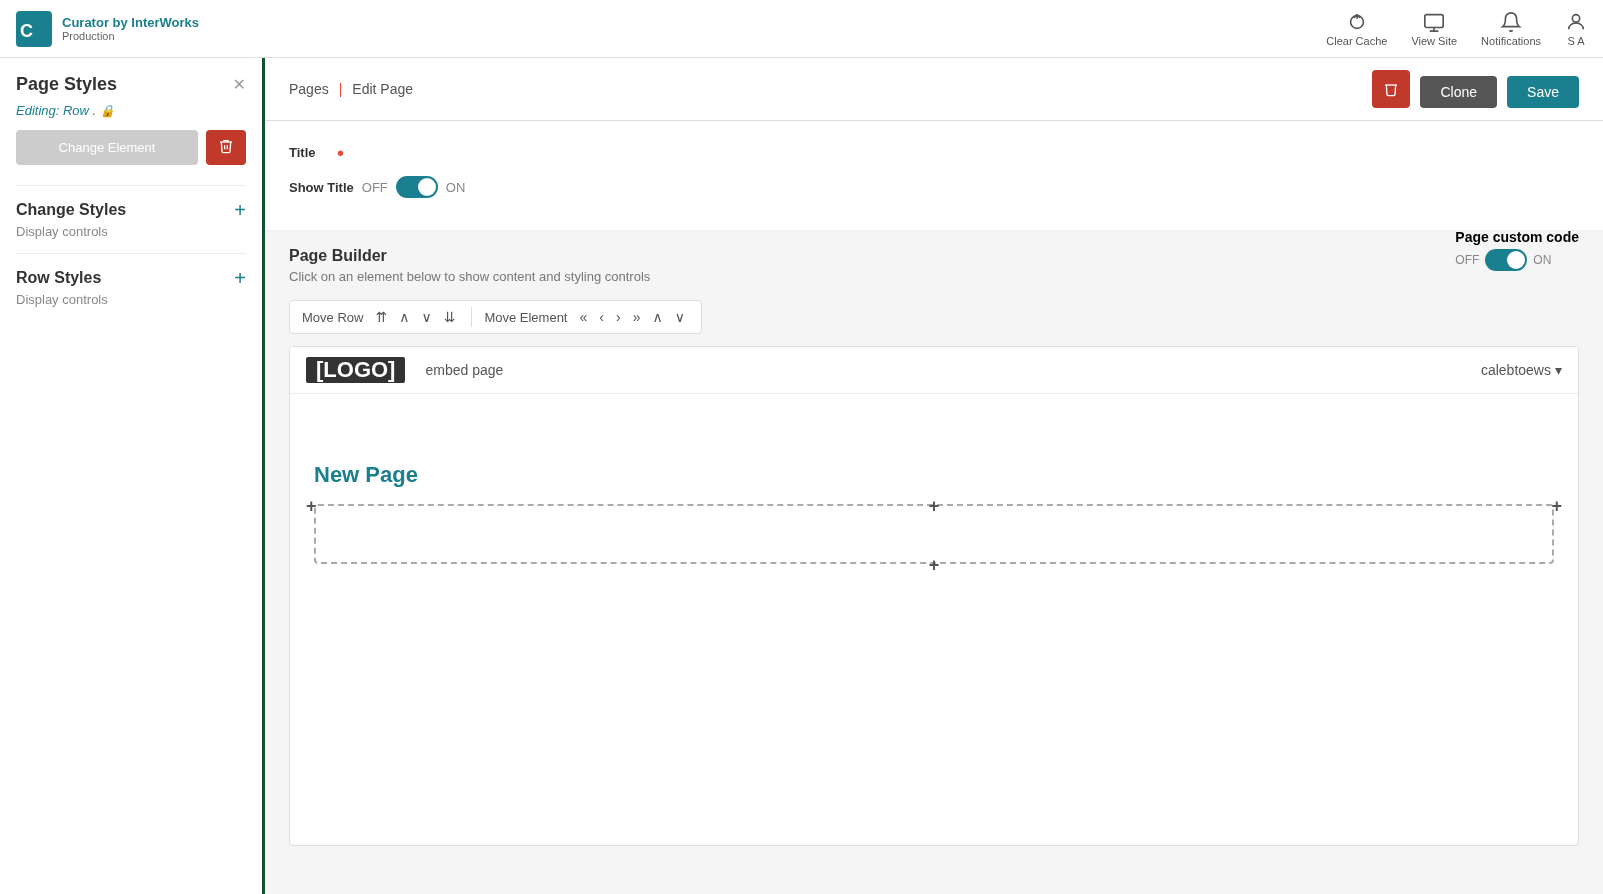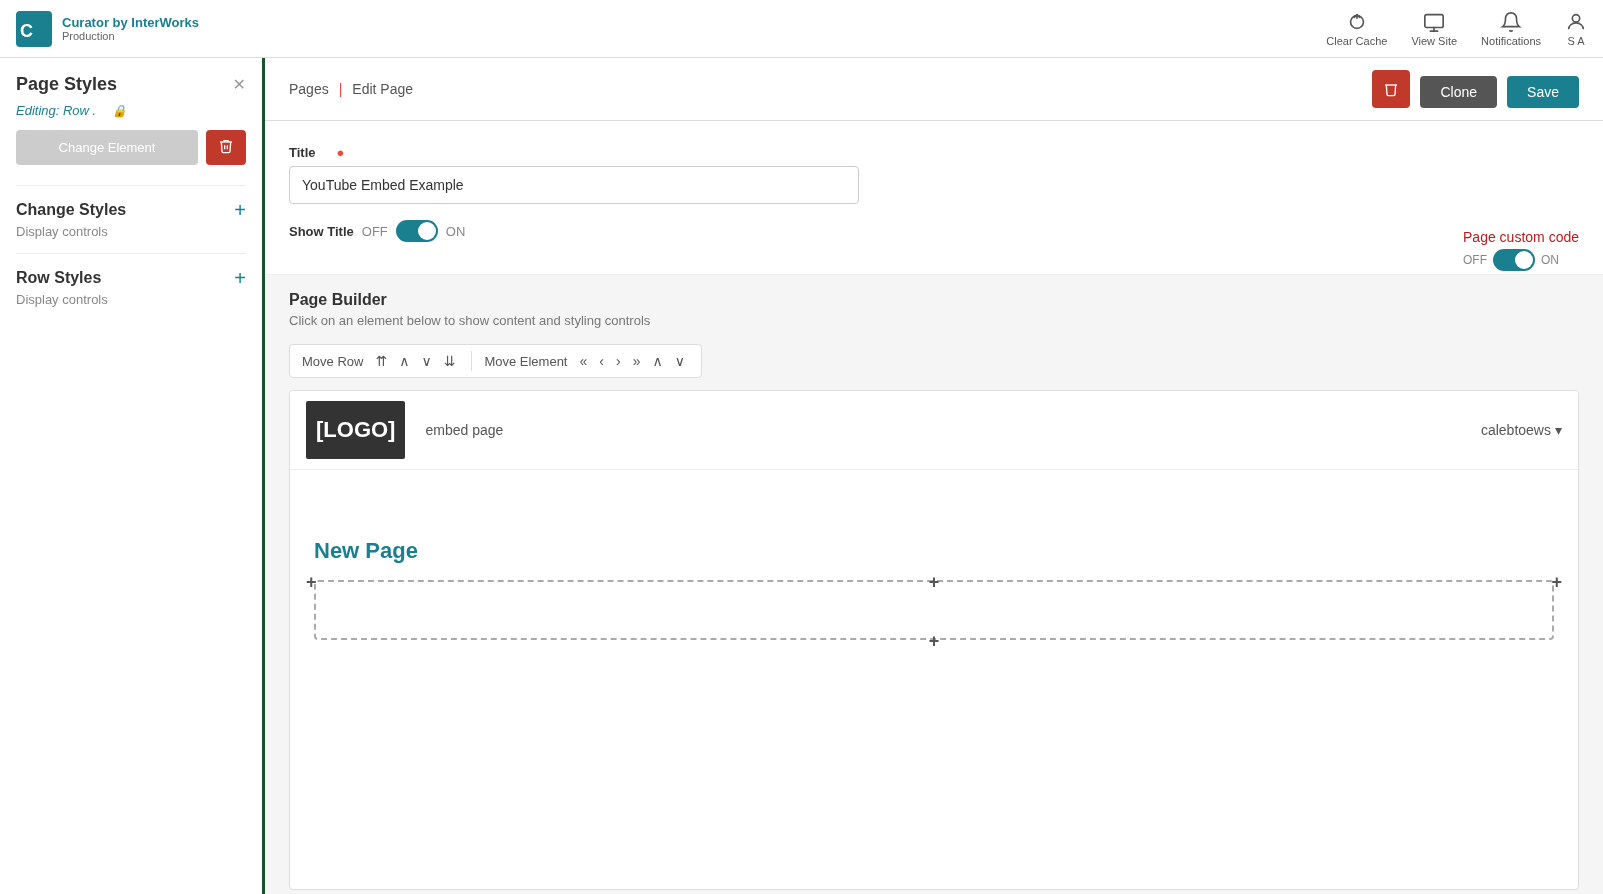--- a/index.html
+++ b/index.html
@@ -73,21 +73,21 @@
     .sidebar-close {
       background: none; border: none; cursor: pointer; color: #999; font-size: 16px;
     }
     .editing-row {
       font-style: italic;
       font-size: 13px;
       color: #1a7f8e;
       margin-bottom: 12px;
       display: flex;
       align-items: center;
-      gap: 16px;
+      gap: 4px;
     }
     .lock-icon { font-size: 12px; }
     .change-element-area {
       display: flex;
       gap: 8px;
       margin-bottom: 20px;
     }
     .change-element-btn {
       background: #ccc;
       color: #fff;
@@ -256,21 +256,21 @@
     
     .preview-nav {
       display: flex;
       align-items: center;
       padding: 10px 16px;
       border-bottom: 1px solid #eee;
       background: #fff;
     }
     .preview-logo {
       font-size: 22px; font-weight: 700; color: #333; margin-right: 20px;
-      background: #333; color: #fff; padding: 16px 10px; border-radius: 2px;
+      background: #333; color: #fff; padding: 0 10px; border-radius: 2px;
     }
     .preview-nav-link { font-size: 14px; color: #555; margin-right: 16px; }
     .preview-user {
       margin-left: auto; font-size: 14px; color: #555;
       display: flex; align-items: center; gap: 4px;
     }
 
     
     .preview-content {
       padding: 20px 24px;
@@ -295,21 +295,21 @@
     .plus-tr { top: -10px; right: -10px; }
     .plus-tm { top: -10px; left: 50%; transform: translateX(-50%); }
     .plus-bl { bottom: -14px; left: 50%; transform: translateX(-50%); }
 
     
     .custom-code-area {
       position: absolute;
       right: 24px;
       top: 108px;
     }
-    .custom-code-title { font-size: 14px; font-weight: 400; color: #b91c1c; text-align: right; margin-bottom: 4px; }
+    .custom-code-title { font-size: 14px; font-weight: 700; color: #000000; text-align: right; margin-bottom: 4px; }
     .toggle-row-custom {
       display: flex;
       align-items: center;
       gap: 6px;
     }
     .toggle-track-gray {
       position: relative; width: 42px; height: 22px; display: inline-block;
     }
     .track-gray {
       position: absolute; top: 0; left: 0; right: 0; bottom: 0;
@@ -426,21 +426,20 @@
       </div>
     </div>
 
     <div style="position:relative;">
       <div class="page-form">
         <div class="form-row">
           <div class="form-label">
             <span>Title</span>
             <span class="required-dot">●</span>
           </div>
-          <input class="form-input" type="text" value="YouTube Embed Example" style="">
         </div>
         <div class="form-row show-title-row">
           <span class="form-label" style="margin-bottom:0;">Show Title</span>
           <span class="toggle-label">OFF</span>
           <div class="toggle-switch">
             <div class="toggle-track"></div>
             <div class="toggle-thumb"></div>
           </div>
           <span class="toggle-label">ON</span>
         </div>

